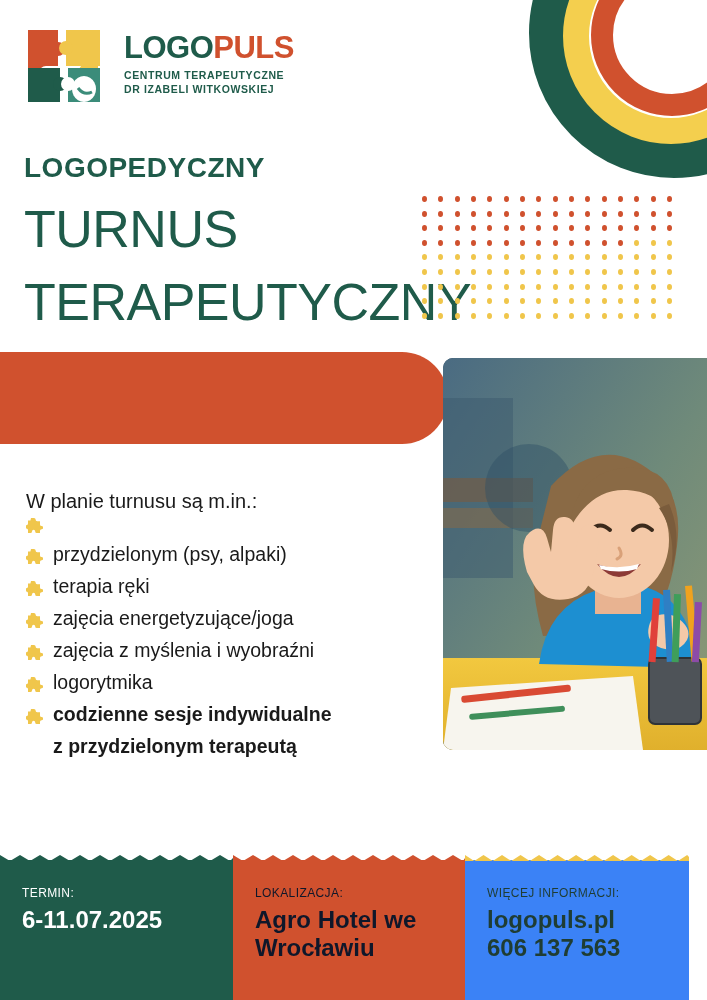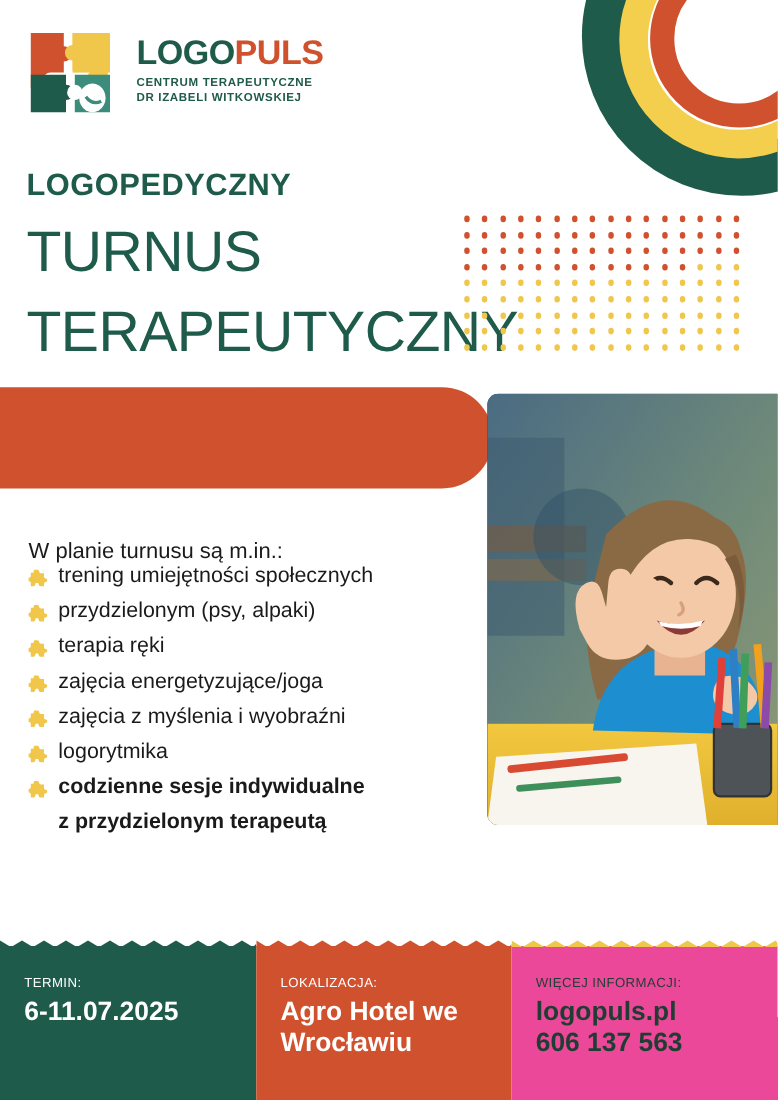--- a/index.html
+++ b/index.html
@@ -65,26 +65,26 @@
     border-top-left-radius: 10px; border-bottom-left-radius: 10px;
     overflow: hidden; background: #2c4a63;
   }
   .photo svg { display: block; }
 
   
   .footer { position: absolute; left: 0; bottom: 0; width: 707px; height: 140px; display: flex; }
   .fcol { position: relative; height: 100%; padding: 26px 20px 0 22px; }
   .fcol.green { width: 233px; background: #1f5b4a; }
   .fcol.orange { width: 232px; background: #d0512e; }
-  .fcol.yellow { width: 242px; background: #ec4899; }
+  .fcol.yellow { width: 224px; background: #3b82f6; }
   .zig { position: absolute; top: -9px; left: 0; width: 100%; height: 10px; }
   .f-label { font-size: 12px; letter-spacing: 0.4px; margin-bottom: 6px; }
   .f-value { font-size: 24px; font-weight: bold; line-height: 1.15; }
   .green .f-label, .green .f-value { color: #ffffff; }
-  .orange .f-label, .orange .f-value { color: #ffffff; }
+  .orange .f-label, .orange .f-value { color: #0f172a; }
   .yellow .f-label, .yellow .f-value { color: #1f3d33; }
 </style>
 </head>
 <body>
 
 <div class="arcs">
   <div class="arc arc-green"></div>
   <div class="arc arc-yellow"></div>
   <div class="arc arc-orange"></div>
 </div>
@@ -296,21 +296,20 @@
   </div>
 </div>
 
 <div class="plan-intro">W planie turnusu są m.in.:</div>
 
 <div class="list" id="planlist">
     <div class="li">
       <span class="pz"><svg width="17" height="17" viewBox="0 0 17 17">
           <path d="M5 1 h3 a1.6 1.6 0 0 1 1.6 1.6 a1.6 1.6 0 0 0 1.6 1.6 h2.8 v3.2 a1.6 1.6 0 0 0 1.6 1.6 a1.6 1.6 0 0 1 0 3.2 a1.6 1.6 0 0 0 -1.6 1.6 v2.2 h-3.2 a1.6 1.6 0 0 1 -1.6 -1.6 a1.6 1.6 0 0 0 -3.2 0 a1.6 1.6 0 0 1 -1.6 1.6 h-2.4 v-3 a1.6 1.6 0 0 0 -1.6 -1.6 a1.6 1.6 0 0 1 0 -3.2 a1.6 1.6 0 0 0 1.6 -1.6 v-3 h2.4 z" fill="#f0c64b"></path>
         </svg></span>
-      <div class="li-text">trening umiejętności społecznych</div>
     </div>
     <div class="li">
       <span class="pz"><svg width="17" height="17" viewBox="0 0 17 17">
           <path d="M5 1 h3 a1.6 1.6 0 0 1 1.6 1.6 a1.6 1.6 0 0 0 1.6 1.6 h2.8 v3.2 a1.6 1.6 0 0 0 1.6 1.6 a1.6 1.6 0 0 1 0 3.2 a1.6 1.6 0 0 0 -1.6 1.6 v2.2 h-3.2 a1.6 1.6 0 0 1 -1.6 -1.6 a1.6 1.6 0 0 0 -3.2 0 a1.6 1.6 0 0 1 -1.6 1.6 h-2.4 v-3 a1.6 1.6 0 0 0 -1.6 -1.6 a1.6 1.6 0 0 1 0 -3.2 a1.6 1.6 0 0 0 1.6 -1.6 v-3 h2.4 z" fill="#f0c64b"></path>
         </svg></span>
       <div class="li-text">przydzielonym (psy, alpaki)</div>
     </div>
     <div class="li">
       <span class="pz"><svg width="17" height="17" viewBox="0 0 17 17">
           <path d="M5 1 h3 a1.6 1.6 0 0 1 1.6 1.6 a1.6 1.6 0 0 0 1.6 1.6 h2.8 v3.2 a1.6 1.6 0 0 0 1.6 1.6 a1.6 1.6 0 0 1 0 3.2 a1.6 1.6 0 0 0 -1.6 1.6 v2.2 h-3.2 a1.6 1.6 0 0 1 -1.6 -1.6 a1.6 1.6 0 0 0 -3.2 0 a1.6 1.6 0 0 1 -1.6 1.6 h-2.4 v-3 a1.6 1.6 0 0 0 -1.6 -1.6 a1.6 1.6 0 0 1 0 -3.2 a1.6 1.6 0 0 0 1.6 -1.6 v-3 h2.4 z" fill="#f0c64b"></path>

